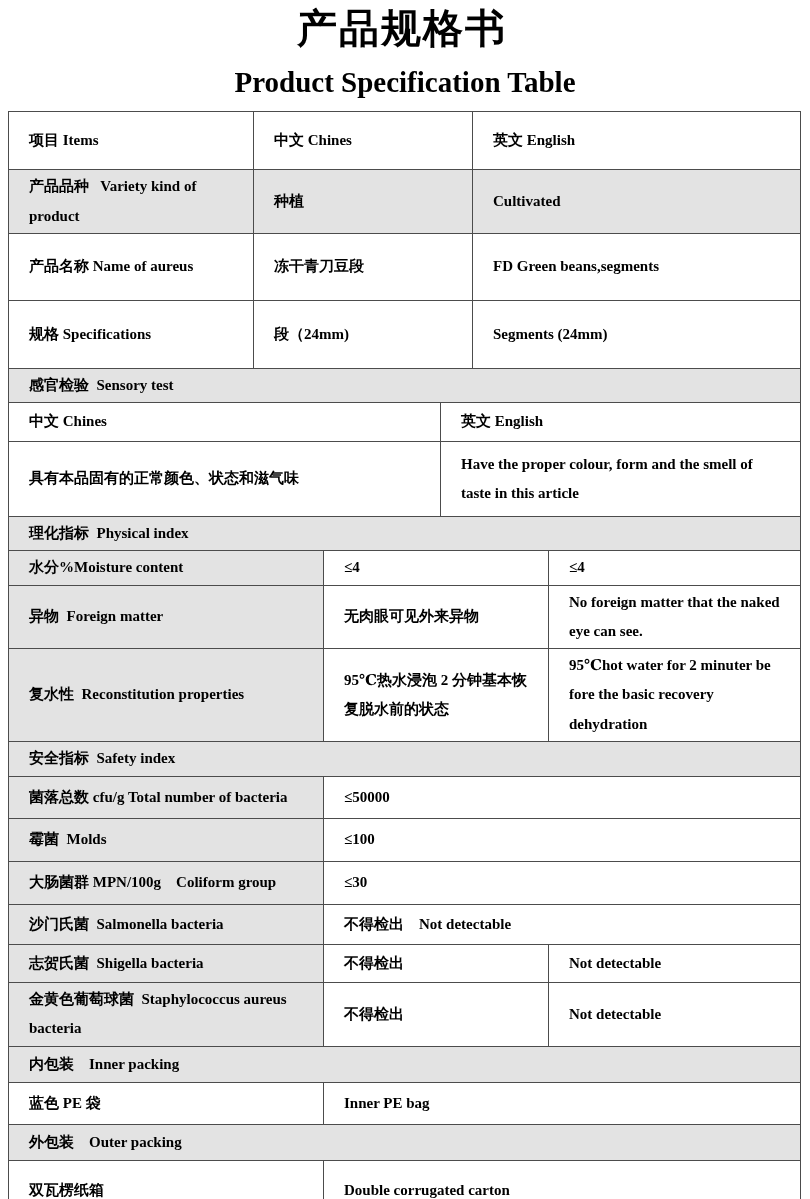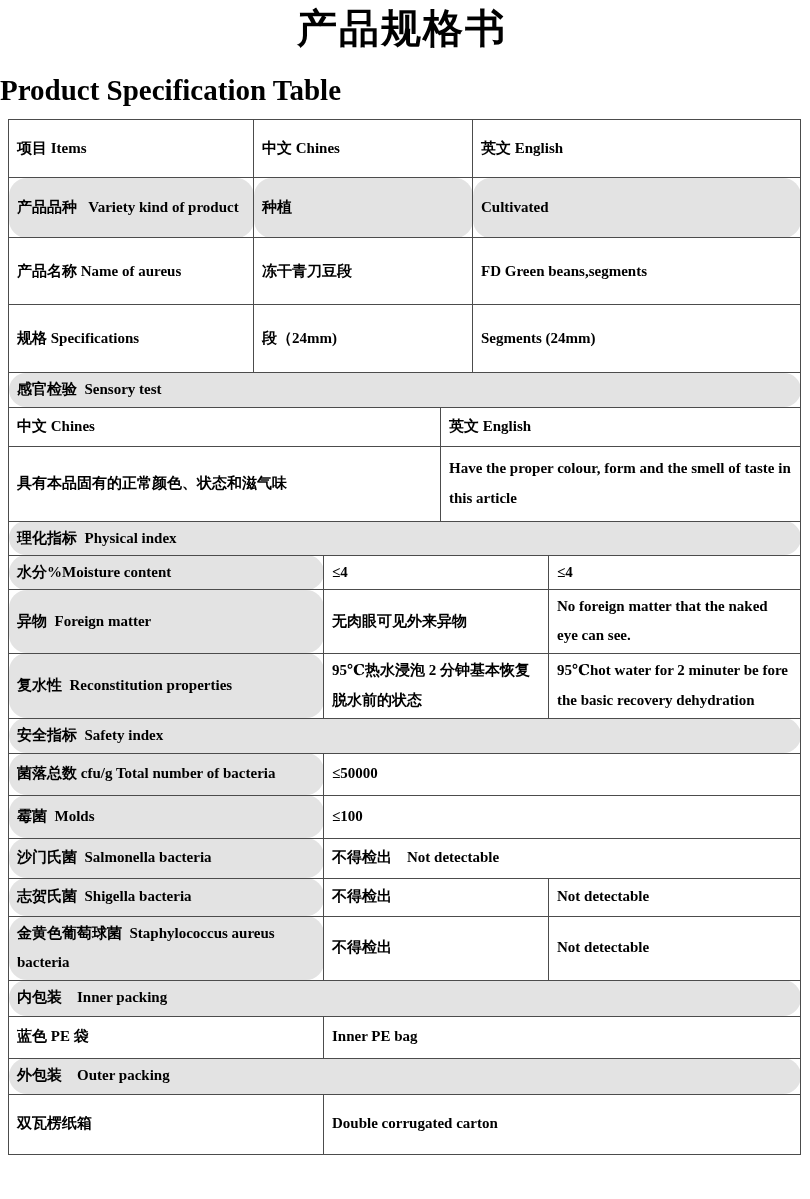--- a/index.html
+++ b/index.html
@@ -15,42 +15,43 @@
   }
   .doc-title-cn {
     margin: 6px 6px 0 0;
     text-align: center;
     font-size: 40px;
     line-height: 1.15;
     letter-spacing: 2px;
     font-weight: bold;
   }
   .doc-title-en {
-    margin: 22px 0 0 0;
+    margin: 14px 0 0 0;
+    text-align: center;
     font-size: 29px;
     line-height: 1.15;
     font-weight: bold;
   }
   table.spec {
     border-collapse: collapse;
     table-layout: fixed;
     width: 792px;
     margin: 12px 10px 0 8px;
   }
   table.spec td {
     border: 1px solid var(--border, #4c4c4c);
-    padding: 2px 8px;
+    padding: 2px 20px;
     font-size: 15px;
     line-height: 1.95;
     vertical-align: middle;
     white-space: pre-wrap;
     word-wrap: break-word;
     overflow: hidden;
   }
-  .shade { background: var(--shade, #e3e3e3); border-radius: 18px; }
+  .shade { background: var(--shade, #e3e3e3); }
 </style>
 </head>
 <body style="background: rgb(255, 255, 255); color: rgb(0, 0, 0);">
 
 <div class="page">
 
   <h1 class="doc-title-cn">产品规格书</h1>
   <h2 class="doc-title-en">Product Specification Table</h2>
 
   <table class="spec">
@@ -131,20 +132,24 @@
     <tr style="height:42px">
       <td class="shade" colspan="2">菌落总数 cfu/g Total number of bacteria</td>
       <td colspan="4">≤50000</td>
     </tr>
 
     <tr style="height:43px">
       <td class="shade" colspan="2">霉菌  Molds</td>
       <td colspan="4">≤100</td>
     </tr>
 
+    <tr style="height:43px">
+      <td class="shade" colspan="2">大肠菌群 MPN/100g    Coliform group</td>
+      <td colspan="4">≤30</td>
+    </tr>
 
     <tr style="height:40px">
       <td class="shade" colspan="2">沙门氏菌  Salmonella bacteria</td>
       <td colspan="4">不得检出    Not detectable</td>
     </tr>
 
     <tr style="height:38px">
       <td class="shade" colspan="2">志贺氏菌  Shigella bacteria</td>
       <td colspan="3">不得检出</td>
       <td>Not detectable</td>

